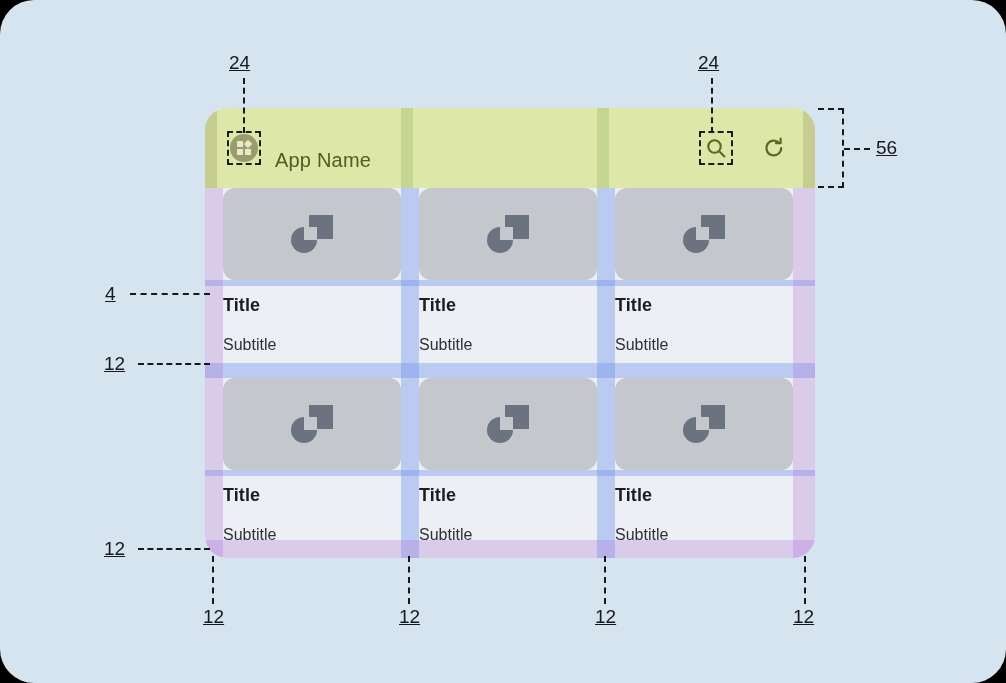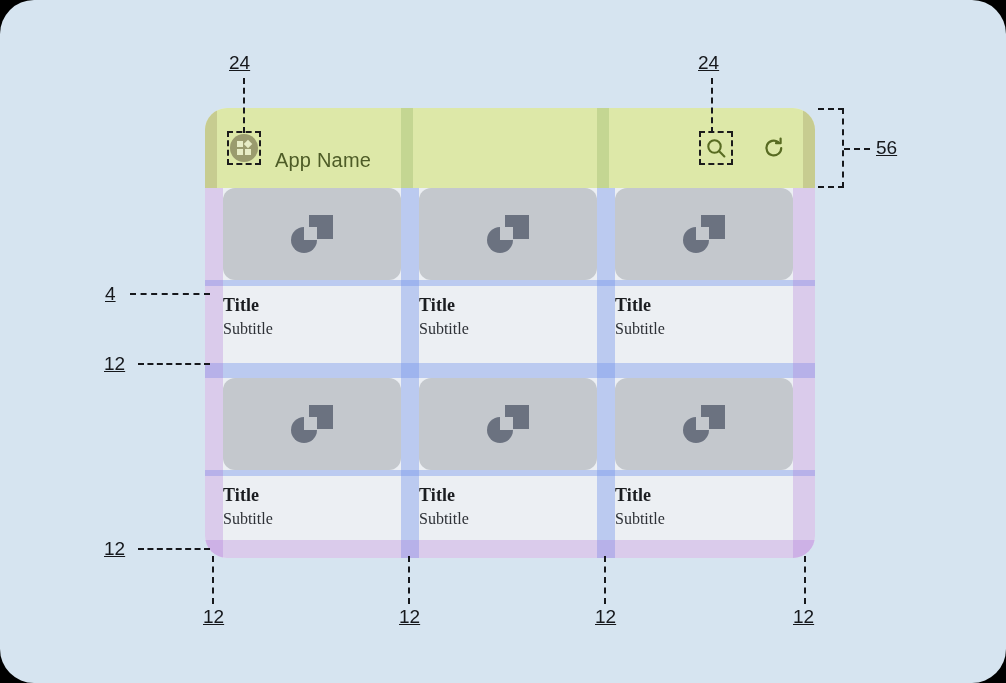--- a/index.html
+++ b/index.html
@@ -119,28 +119,28 @@
   .ph .pie {
     position: absolute; left: 0; bottom: 0;
     width: 26px; height: 26px; border-radius: 50%;
     background: #6b7280;
   }
   .ph .notch {
     position: absolute; left: 13px; bottom: 13px;
     width: 13px; height: 13px; background: #c4c8cd;
   }
 
-  .txt { position: absolute; left: 0; top: 106px; width: 164px; font-family: Liberation Serif, serif; }
+  .txt { position: absolute; left: 0; top: 106px; width: 164px; }
   .t-title {
     font-size: 18px; font-weight: 700; color: #1b1d21;
     line-height: 22px; letter-spacing: 0.1px;
   }
   .t-sub {
     font-size: 16px; font-weight: 400; color: #2d3036;
-    line-height: 20px; margin-top: 3px;
+    line-height: 20px; margin-top: 19px;
   }
 
   
   .ov { position: absolute; pointer-events: none; }
   .ov-v { background: rgba(120,150,235,0.42); }   
   .ov-h { background: rgba(120,150,235,0.42); }   
   .ov-pad { background: rgba(176,120,220,0.30); } 
   .ov-pad-b { background: rgba(176,120,220,0.30); }
 
   

